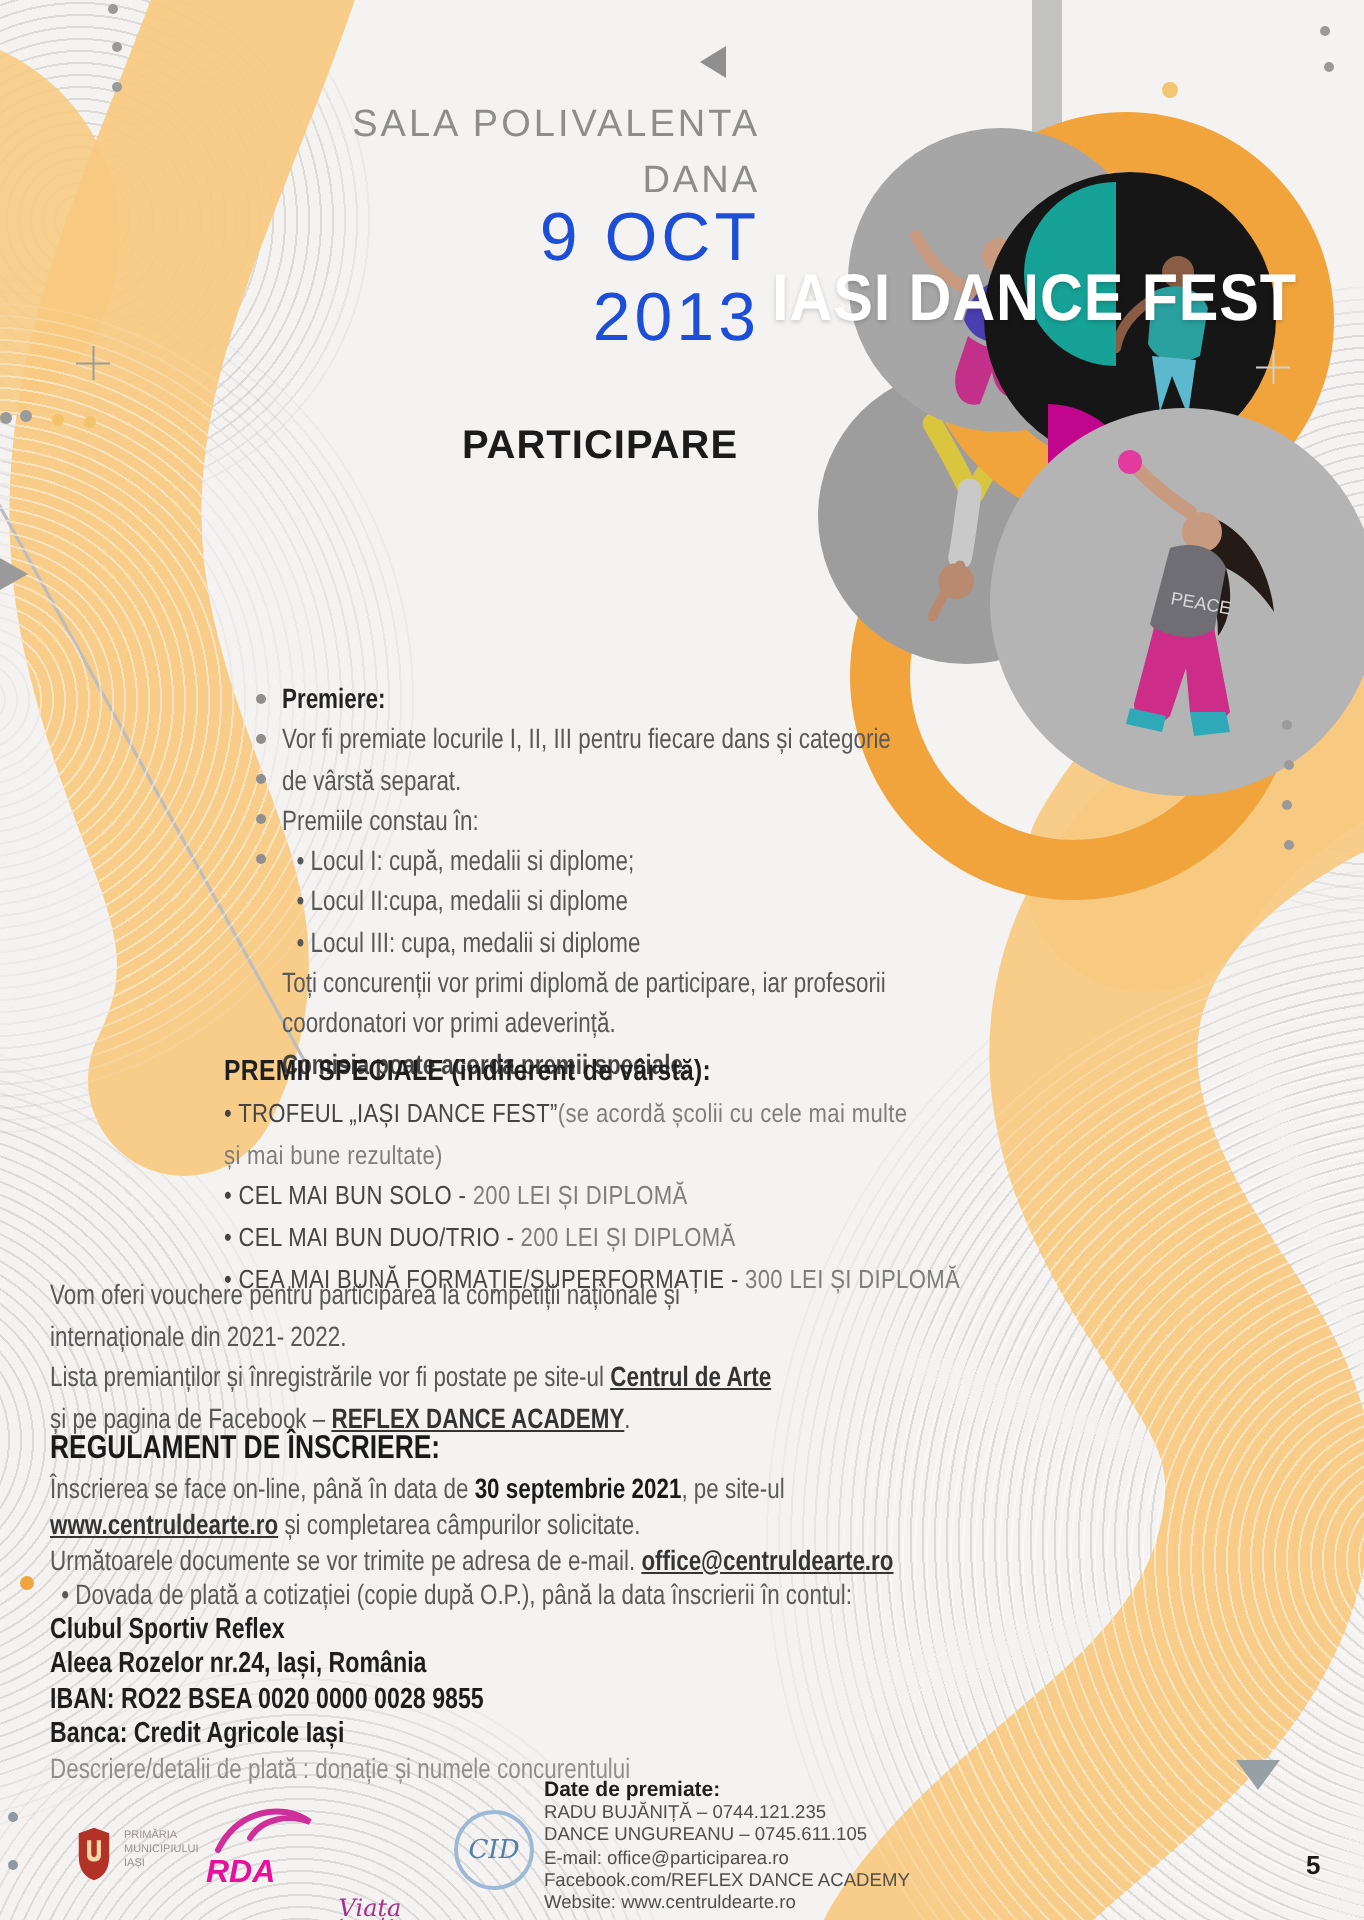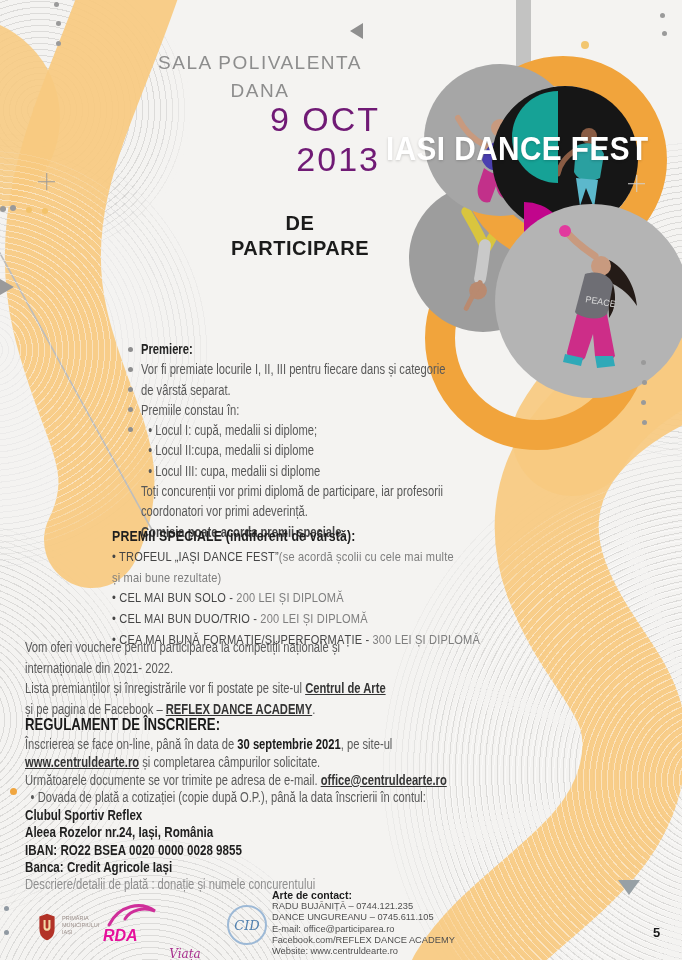--- a/index.html
+++ b/index.html
@@ -33,22 +33,22 @@
   .ln-sb{font-weight:700;color:#454545;}
   .caps{font-size:13px;line-height:20.8px;letter-spacing:.2px;}
   .pd{color:#454545;font-weight:500;}
   .pl{color:#7e7e7e;}
   .lnk{font-weight:700;color:#343434;text-decoration:underline;}
   .insc-ln{font-size:14px;line-height:17.8px;color:#5a5a5a;}
   .bank{font-size:14.5px;line-height:17.2px;font-weight:700;color:#1e1e1e;}
   .desc{font-size:14px;line-height:17.8px;color:#8f8f8f;}
   .ct-h{font-size:10.5px;font-weight:700;color:#1d1d1d;line-height:12px;}
   .ct-l{font-size:9.3px;color:#4f4f4f;line-height:11.3px;}
-  .venue{font-size:19px;letter-spacing:1.5px;color:#8d8d8d;text-align:center;width:240px;left:140px;}
-  .bigdate{font-size:34px;letter-spacing:2px;color:#701a75;text-align:right;width:240px;left:140px;}
+  .venue{font-size:19px;letter-spacing:1.5px;color:#8d8d8d;text-align:right;width:240px;left:140px;}
+  .bigdate{font-size:34px;letter-spacing:2px;color:#1d4ed8;text-align:right;width:240px;left:140px;}
   .script-logo{font-family:"DejaVu Serif",serif;font-style:italic;color:#a82f8e;text-align:center;line-height:1;}
 </style>
 </head>
 <body>
 
 <div class="rings" style="left:-230px;top:130px;width:440px;height:440px;"></div>
 <div class="rings" style="left:-110px;top:-40px;width:300px;height:300px;"></div>
 <div class="rings" style="left:530px;top:140px;width:320px;height:320px;"></div>
 <div class="rings" style="left:380px;top:430px;width:680px;height:680px;"></div>
 <div class="rings" style="left:-250px;top:520px;width:400px;height:400px;"></div>
@@ -138,21 +138,20 @@
 <div class="dot" style="left:128px;top:387px;width:5px;height:5px;background:#8f8f8f;"></div>
 <div class="dot" style="left:128px;top:407px;width:5px;height:5px;background:#8f8f8f;"></div>
 <div class="dot" style="left:128px;top:427px;width:5px;height:5px;background:#8f8f8f;"></div>
 
 <div class="t venue" style="top:52px;">SALA POLIVALENTA</div>
 <div class="t venue" style="top:80px;">DANA</div>
 <div class="t bigdate" style="top:100px;">9 OCT</div>
 <div class="t bigdate" style="top:140px;">2013</div>
 <div class="t" style="left:386px;top:130px;font-size:33px;font-weight:800;letter-spacing:.5px;color:#ffffff;z-index:9;transform:scaleX(.9);transform-origin:0 0;text-shadow:0 1px 3px rgba(0,0,0,.18);">IASI DANCE FEST</div>
 <div class="t" style="left:150px;top:211px;width:300px;text-align:center;font-size:20px;font-weight:800;letter-spacing:.5px;color:#1b1b1b;line-height:25px;">
-  <div>DE</div>
   <div>PARTICIPARE</div>
 </div>
 
 <div class="t cond" style="left:141px;top:339px;">
   <div class="ln ln-b">Premiere:</div>
   <div class="ln">Vor fi premiate locurile I, II, III pentru fiecare dans și categorie</div>
   <div class="ln">de vârstă separat.</div>
   <div class="ln">Premiile constau în:</div>
   <div class="ln" style="padding-left:9px;">• Locul I: cupă, medalii si diplome;</div>
   <div class="ln" style="padding-left:9px;">• Locul II:cupa, medalii si diplome</div>
@@ -185,21 +184,21 @@
   <div class="insc-ln"><span>Următoarele documente se vor trimite pe adresa de e-mail. </span><span class="lnk">office@centruldearte.ro</span></div>
   <div class="insc-ln" style="padding-left:7px;">• Dovada de plată a cotizației (copie după O.P.), până la data înscrierii  în contul:</div>
   <div class="bank">Clubul Sportiv Reflex</div>
   <div class="bank">Aleea Rozelor nr.24, Iași, România</div>
   <div class="bank">IBAN: RO22 BSEA 0020 0000 0028 9855</div>
   <div class="bank">Banca: Credit Agricole Iași</div>
   <div class="desc">Descriere/detalii de plată : donație și numele concurentului</div>
 </div>
 
 <div class="t" style="left:272px;top:889px;">
-  <div class="ct-h">Arte de contact:</div>
+  <div class="ct-h">Date de premiate:</div>
   <div class="ct-l">RADU BUJĂNIȚĂ – 0744.121.235</div>
   <div class="ct-l">DANCE UNGUREANU – 0745.611.105</div>
   <div class="ct-l">E-mail: office@participarea.ro</div>
   <div class="ct-l">Facebook.com/REFLEX DANCE ACADEMY</div>
   <div class="ct-l">Website:  www.centruldearte.ro</div>
 </div>
 
 <div class="t" style="left:38px;top:907px;z-index:9;">
   <svg width="18" height="40" viewBox="0 0 26 40">
     <path d="M13,1 L24,5 L24,22 C24,32 19,37 13,39 C7,37 2,32 2,22 L2,5 Z" fill="#b23227"></path>

